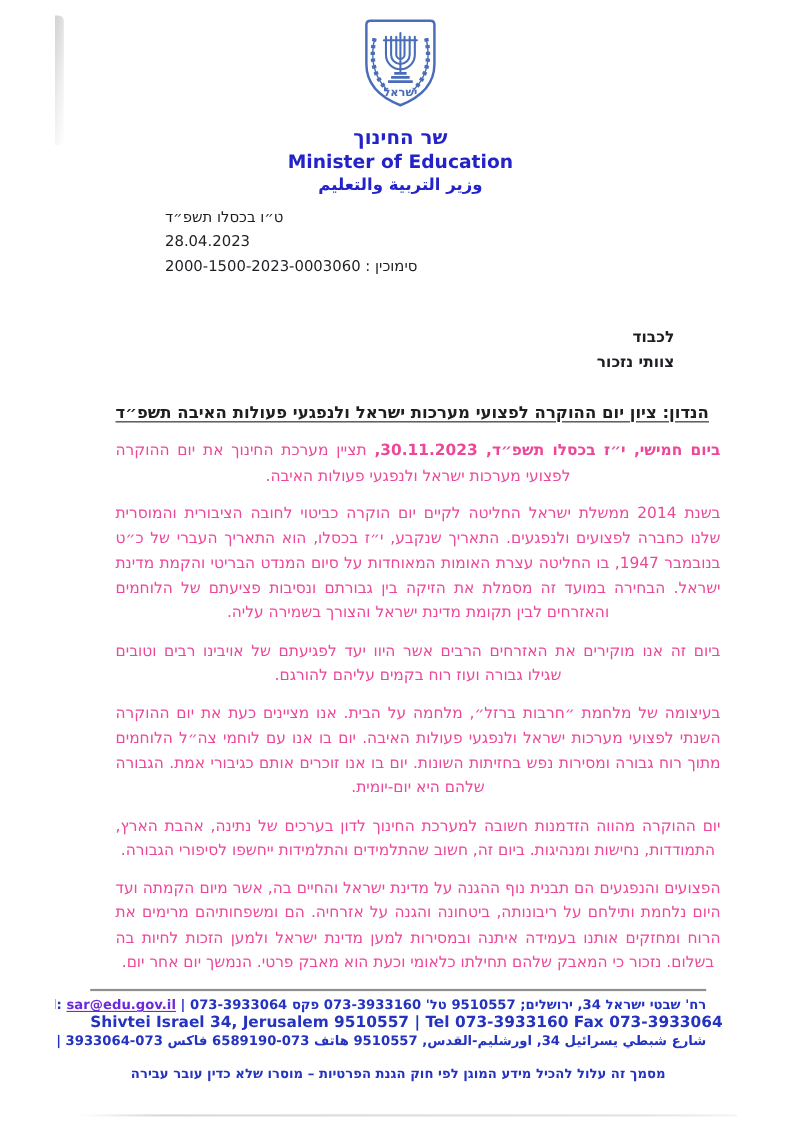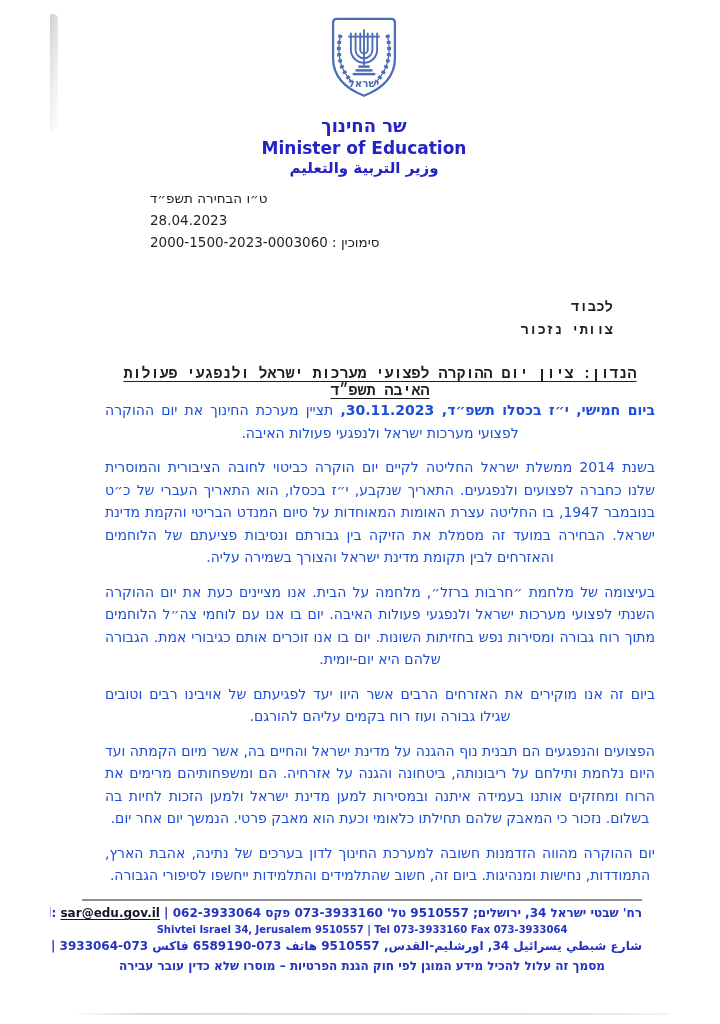--- a/index.html
+++ b/index.html
@@ -21,45 +21,45 @@
   }
   
   .letterhead { position:absolute; top:16px; left:0; width:100%; text-align:center; transform:translateX(4px); }
   .emblem svg { display:inline-block; }
   .title-he { margin-top:5px; font-size:18px; font-weight:bold; color:#2323c8; direction:rtl; }
   .title-en { margin-top:2px; font-size:17px; font-weight:bold; color:#2323c8; }
   .title-ar { margin-top:1px; font-size:15px; font-weight:bold; color:#2323c8; direction:rtl; }
   
   .meta { position:absolute; top:187px; left:100px; direction:rtl; text-align:left; font-size:13.5px; line-height:22px; }
   
-  .recipient { position:absolute; top:296px; right:57px; direction:rtl; text-align:right; font-size:14px; font-weight:bold; line-height:23px;font-family:Liberation Mono, monospace; }
+  .recipient { position:absolute; top:296px; right:57px; direction:rtl; text-align:right; font-size:14px; font-weight:bold; line-height:23px; }
   
   .subject {
     position:absolute; top:366px; right:15px; left:55px;
-    direction:rtl; text-align:center; font-size:15px; font-weight:bold;
-    text-decoration:underline; text-underline-offset:3px;font-family:Liberation Mono, monospace;
+    direction:rtl; text-align:left; font-size:15px; font-weight:bold;
+    text-decoration:underline; text-underline-offset:3px;
   }
   
   .letter-body { position:absolute; top:399px; right:15px; left:55px; height:500px; direction:rtl; }
   .letter-body p {
     font-size:14px; line-height:22.5px; margin-bottom:12px;
-    text-align:justify; text-align-last:center; color:#1d4ed8;
+    text-align:justify; text-align-last:center; color:#ec4899;
   }
   .bold { font-weight:bold; }
   
   .footer {
     position:absolute; top:899px; left:32px; right:28px;
     border-top:2px solid #8f8f8f; padding-top:4px;
     text-align:center; color:#2433c0;
   }
   .f-line { font-size:12px; font-weight:bold; line-height:16.5px; white-space:nowrap; }
-  .f-en { font-size:10px; direction:ltr; }
-  .f-note { margin-top:3px; font-size:12px; direction:rtl; }
+  .f-en { font-size:14px; direction:ltr; }
+  .f-note { margin-top:13px; font-size:12px; direction:rtl; }
   .ltr-embed { direction:ltr; unicode-bidi:embed; }
-  .link { color:#0f172a; text-decoration:underline; text-underline-offset:2px; cursor:pointer; }
+  .link { color:#6d28d9; text-decoration:underline; text-underline-offset:2px; cursor:pointer; }
 </style>
 </head>
 <body>
 
 <div class="page">
 
   <div class="scan-smudge"></div>
 
   <header class="letterhead">
     <div class="emblem">
@@ -86,44 +86,44 @@
         </g>
         <text x="40" y="76" text-anchor="middle" font-size="11" font-weight="bold" fill="#4a6db8">ישראל</text>
       </svg>
     </div>
     <div class="title-he">שר החינוך</div>
     <div class="title-en">Minister of Education</div>
     <div class="title-ar">وزير التربية والتعليم</div>
   </header>
 
   <div class="meta">
-    <div>ט״ו הבחירה תשפ״ד</div>
+    <div>ט״ו בכסלו תשפ״ד</div>
     <div>28.04.2023</div>
     <div>סימוכין : 2000-1500-2023-0003060</div>
   </div>
 
   <div class="recipient">
     <div>לכבוד</div>
     <div>צוותי נזכור</div>
   </div>
 
   <div class="subject">הנדון: ציון יום ההוקרה לפצועי מערכות ישראל ולנפגעי פעולות האיבה תשפ״ד</div>
 
   <main class="letter-body">
     <p><span class="bold">ביום חמישי, י״ז בכסלו תשפ״ד, 30.11.2023,</span><span> תציין מערכת החינוך את יום ההוקרה לפצועי מערכות ישראל ולנפגעי פעולות האיבה.</span></p>
     <p>בשנת 2014 ממשלת ישראל החליטה לקיים יום הוקרה כביטוי לחובה הציבורית והמוסרית שלנו כחברה לפצועים ולנפגעים. התאריך שנקבע, י״ז בכסלו, הוא התאריך העברי של כ״ט בנובמבר 1947, בו החליטה עצרת האומות המאוחדות על סיום המנדט הבריטי והקמת מדינת ישראל. הבחירה במועד זה מסמלת את הזיקה בין גבורתם ונסיבות פציעתם של הלוחמים והאזרחים לבין תקומת מדינת ישראל והצורך בשמירה עליה.</p>
+    <p>ביום זה אנו מוקירים את האזרחים הרבים אשר היוו יעד לפגיעתם של אויבינו רבים וטובים שגילו גבורה ועוז רוח בקמים עליהם להורגם.</p>
     <p>בעיצומה של מלחמת ״חרבות ברזל״, מלחמה על הבית. אנו מציינים כעת את יום ההוקרה השנתי לפצועי מערכות ישראל ולנפגעי פעולות האיבה. יום בו אנו עם לוחמי צה״ל הלוחמים מתוך רוח גבורה ומסירות נפש בחזיתות השונות. יום בו אנו זוכרים אותם כגיבורי אמת. הגבורה שלהם היא יום-יומית.</p>
-    <p>ביום זה אנו מוקירים את האזרחים הרבים אשר היוו יעד לפגיעתם של אויבינו רבים וטובים שגילו גבורה ועוז רוח בקמים עליהם להורגם.</p>
+    <p>יום ההוקרה מהווה הזדמנות חשובה למערכת החינוך לדון בערכים של נתינה, אהבת הארץ, התמודדות, נחישות ומנהיגות. ביום זה, חשוב שהתלמידים והתלמידות ייחשפו לסיפורי הגבורה.</p>
     <p>הפצועים והנפגעים הם תבנית נוף ההגנה על מדינת ישראל והחיים בה, אשר מיום הקמתה ועד היום נלחמת ותילחם על ריבונותה, ביטחונה והגנה על אזרחיה. הם ומשפחותיהם מרימים את הרוח ומחזקים אותנו בעמידה איתנה ובמסירות למען מדינת ישראל ולמען הזכות לחיות בה בשלום. נזכור כי המאבק שלהם תחילתו כלאומי וכעת הוא מאבק פרטי. הנמשך יום אחר יום.</p>
-    <p>יום ההוקרה מהווה הזדמנות חשובה למערכת החינוך לדון בערכים של נתינה, אהבת הארץ, התמודדות, נחישות ומנהיגות. ביום זה, חשוב שהתלמידים והתלמידות ייחשפו לסיפורי הגבורה.</p>
   </main>
 
   <footer class="footer">
     <div class="f-line" dir="rtl">
-      <span>רח' שבטי ישראל 34, ירושלים; 9510557 טל' 073-3933160 פקס 062-3933064</span>
+      <span>רח' שבטי ישראל 34, ירושלים; 9510557 טל' 073-3933160 פקס 073-3933064</span>
       <span>|</span>
       <span class="ltr-embed">
         <span>E-mail:</span>
         <a class="link">sar@edu.gov.il</a>
       </span>
     </div>
     <div class="f-line f-en">Shivtei Israel 34, Jerusalem 9510557 | Tel 073-3933160 Fax 073-3933064</div>
     <div class="f-line" dir="rtl">
       <span>شارع شبطي يسرائيل 34, اورشليم-القدس, 9510557 هاتف 073-6589190 فاكس 073-3933064</span>
       <span>|</span>

